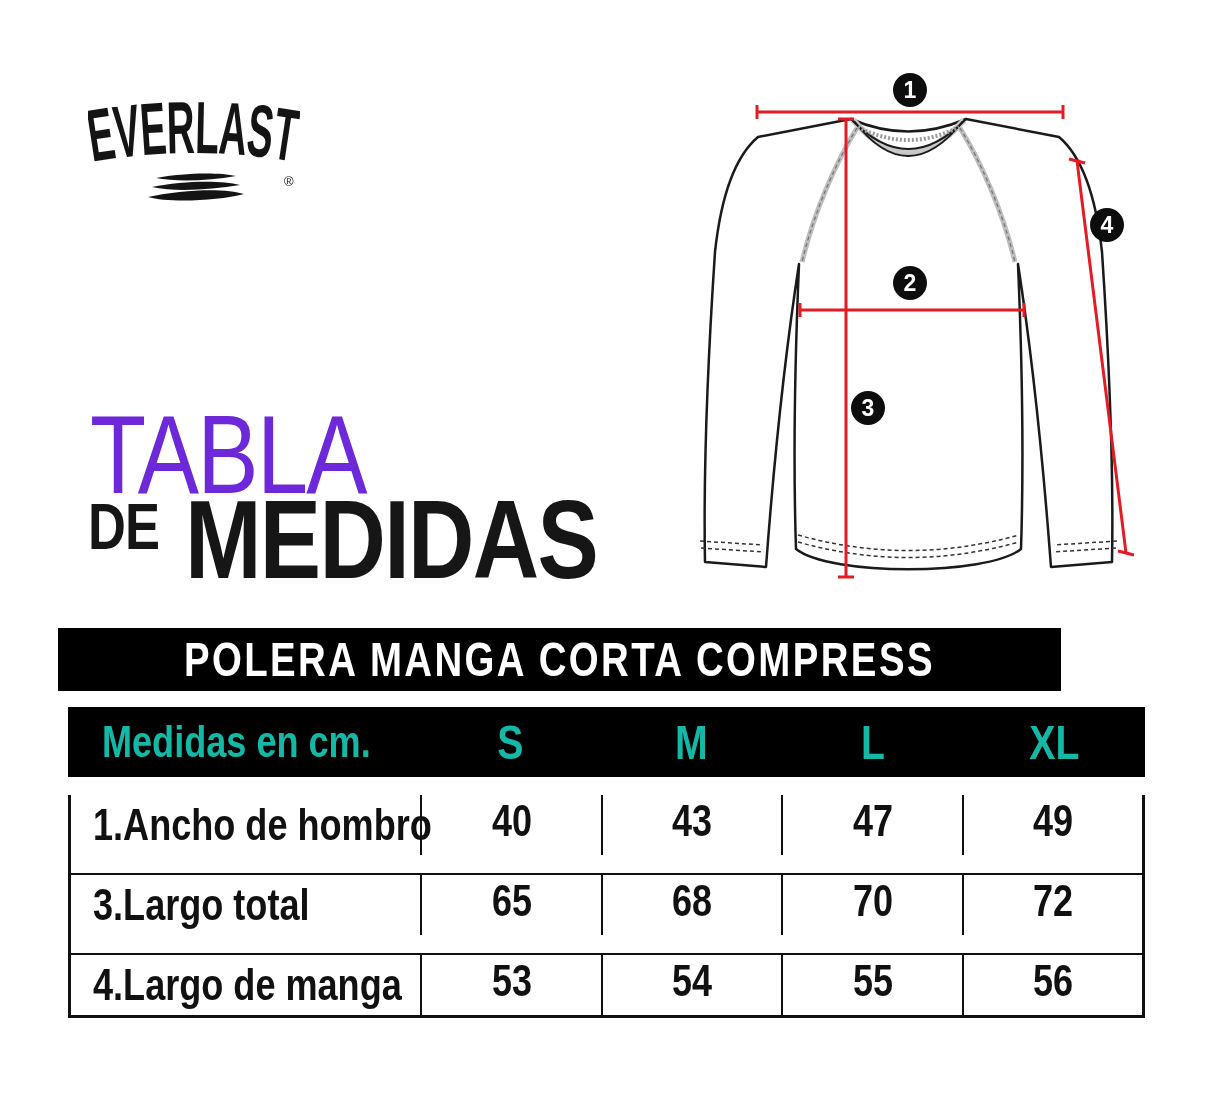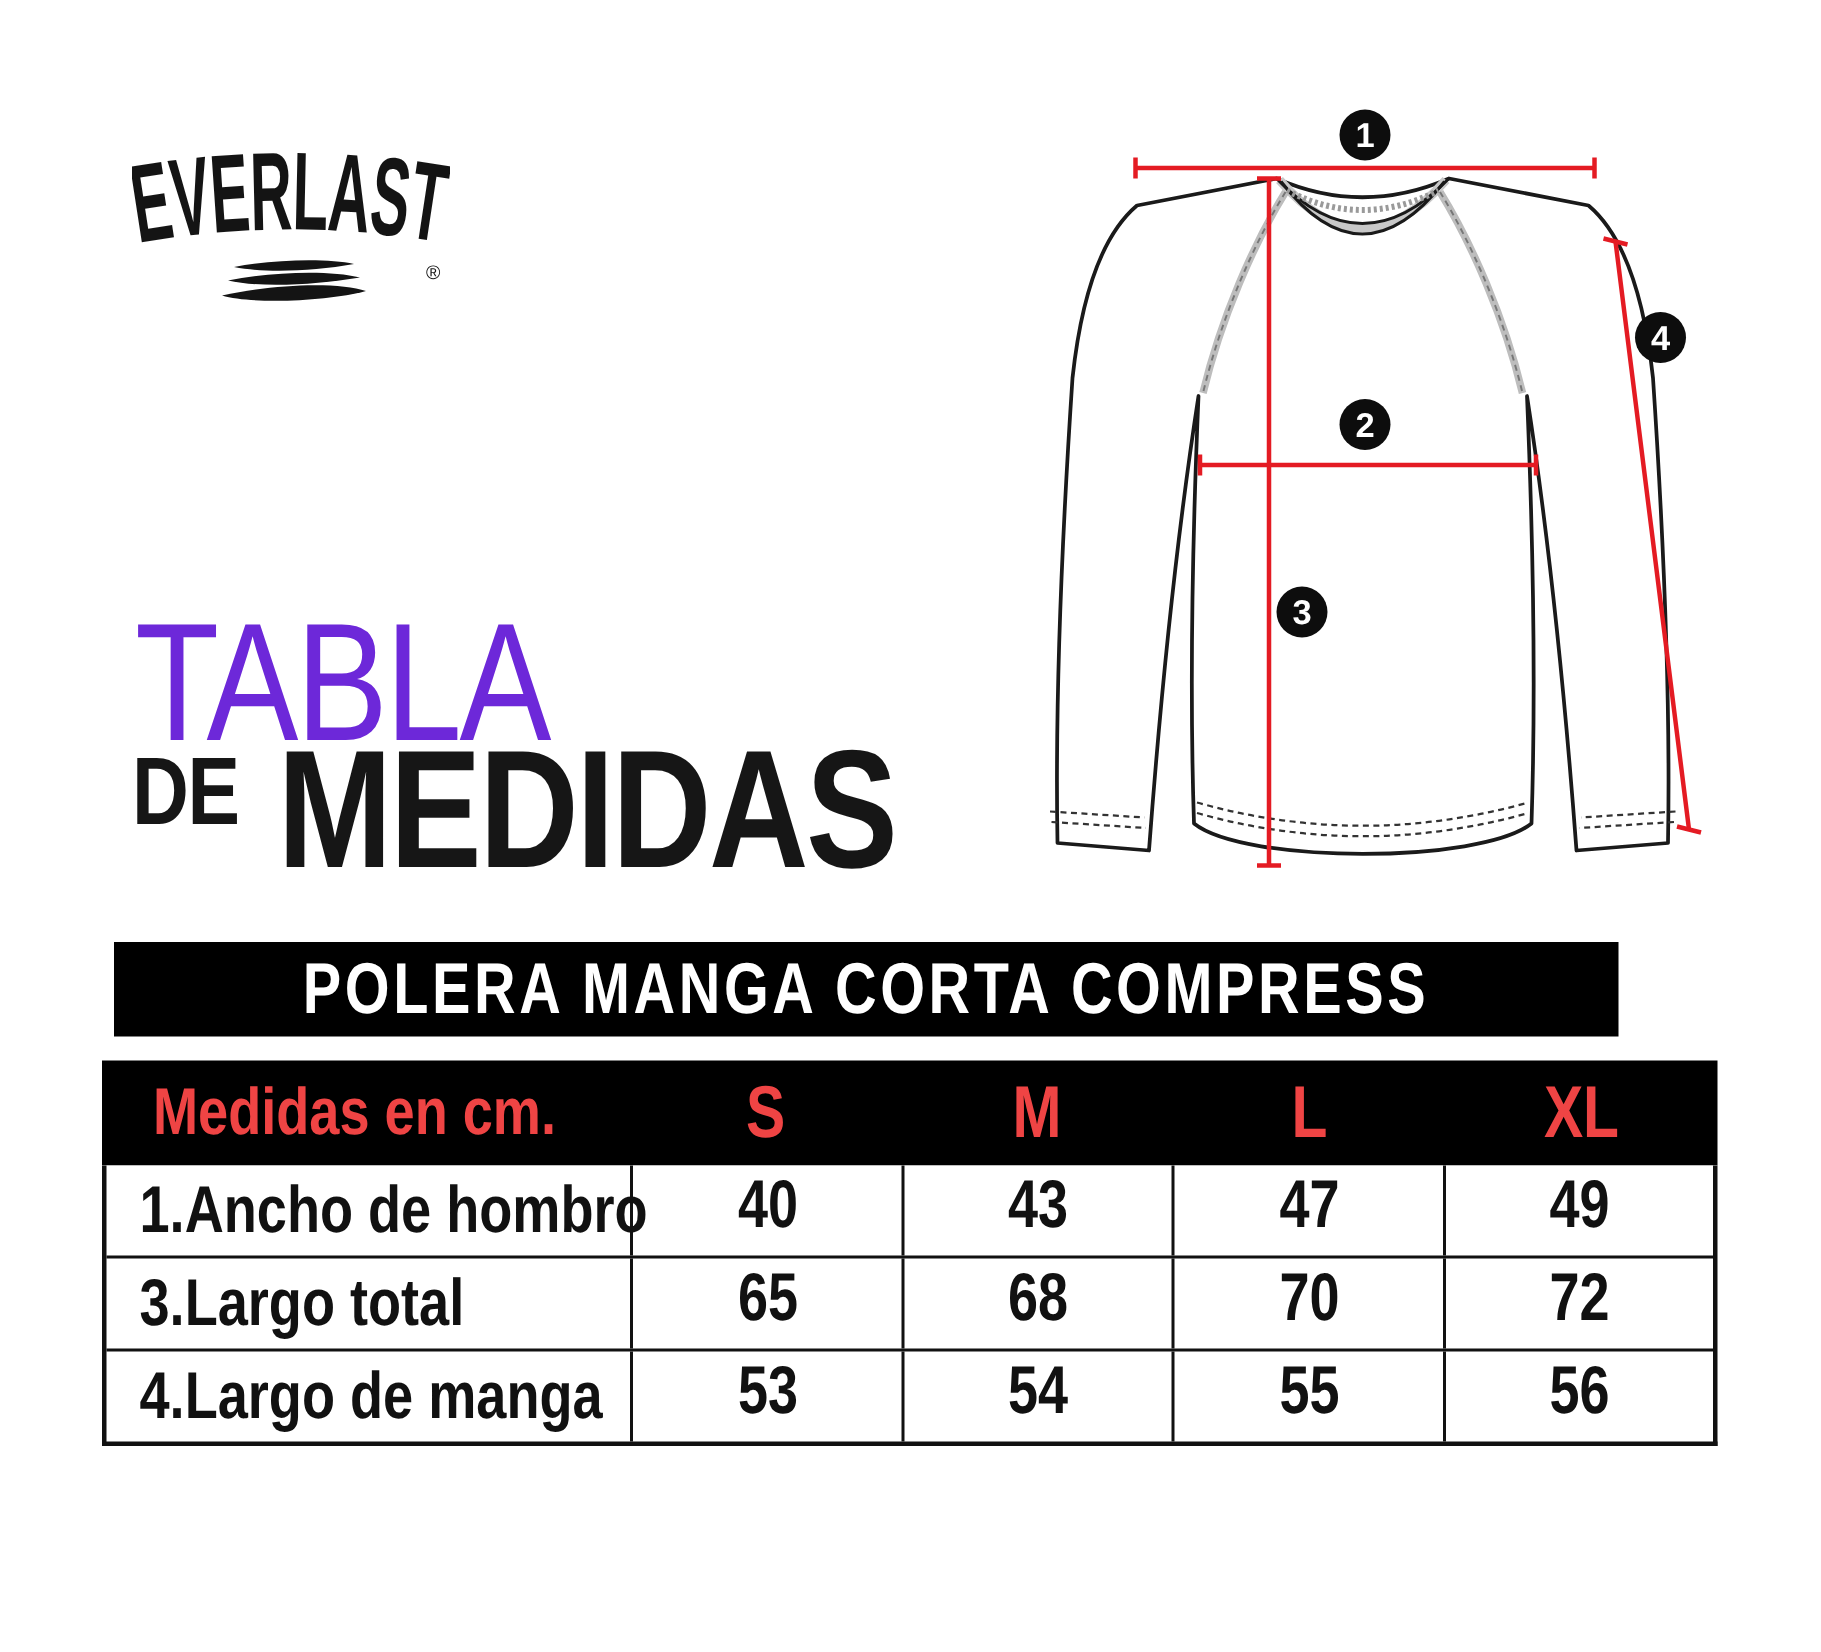--- a/index.html
+++ b/index.html
@@ -18,33 +18,33 @@
   .diagram{position:absolute;left:670px;top:60px;width:500px;height:545px;}
 
   
   .h-line1{position:absolute;left:90px;top:399px;font-size:112px;line-height:1;font-weight:normal;letter-spacing:-2px;color:#6d28d9;}
   .h-line2{position:absolute;left:88px;top:484px;display:flex;align-items:flex-start;gap:10px;color:#161616;font-weight:bold;}
   .h-small{font-size:64px;line-height:1;margin-top:11px;letter-spacing:-1px;text-align:center;}
   .h-large{font-size:112px;line-height:1;letter-spacing:-2px;}
 
   
   .banner{
-    position:absolute;left:76px;top:628px;width:1003px;height:63px;background:#000;
+    position:absolute;left:58px;top:628px;width:1003px;height:63px;background:#000;
     display:flex;align-items:center;justify-content:center;
   }
   .banner span{color:#fff;font-size:48px;font-weight:bold;letter-spacing:3px;}
 
   
   .table{position:absolute;left:68px;top:707px;width:1077px;}
   .grid-row{display:grid;grid-template-columns:32.6% 16.9% 16.8% 16.9% 16.8%;align-items:center;}
-  .thead{height:70px;background:#000;color:#ef4444;}
+  .thead{height:70px;background:#000;color:#14b8a6;}
   .unit-cell{padding-left:34px;font-size:44px;font-weight:bold;}
   .size-cell{text-align:center;font-size:49px;font-weight:bold;}
   .tbody{border-left:3px solid #111;border-right:3px solid #111;border-bottom:3px solid #111;background:#fff;}
-  .trow{height:60px;}
+  .trow{height:60px;margin-top:18px;}
   .trow + .trow{border-top:2px solid #111;}
   .label-cell{padding-left:22px;font-size:44px;font-weight:bold;}
   .value-cell{height:100%;display:flex;justify-content:center;border-left:2.5px solid #111;font-size:45px;font-weight:bold;}
 
   svg text{font-family:"Liberation Sans","DejaVu Sans",sans-serif;}
 </style>
 </head>
 <body>
 
 <div class="canvas">

